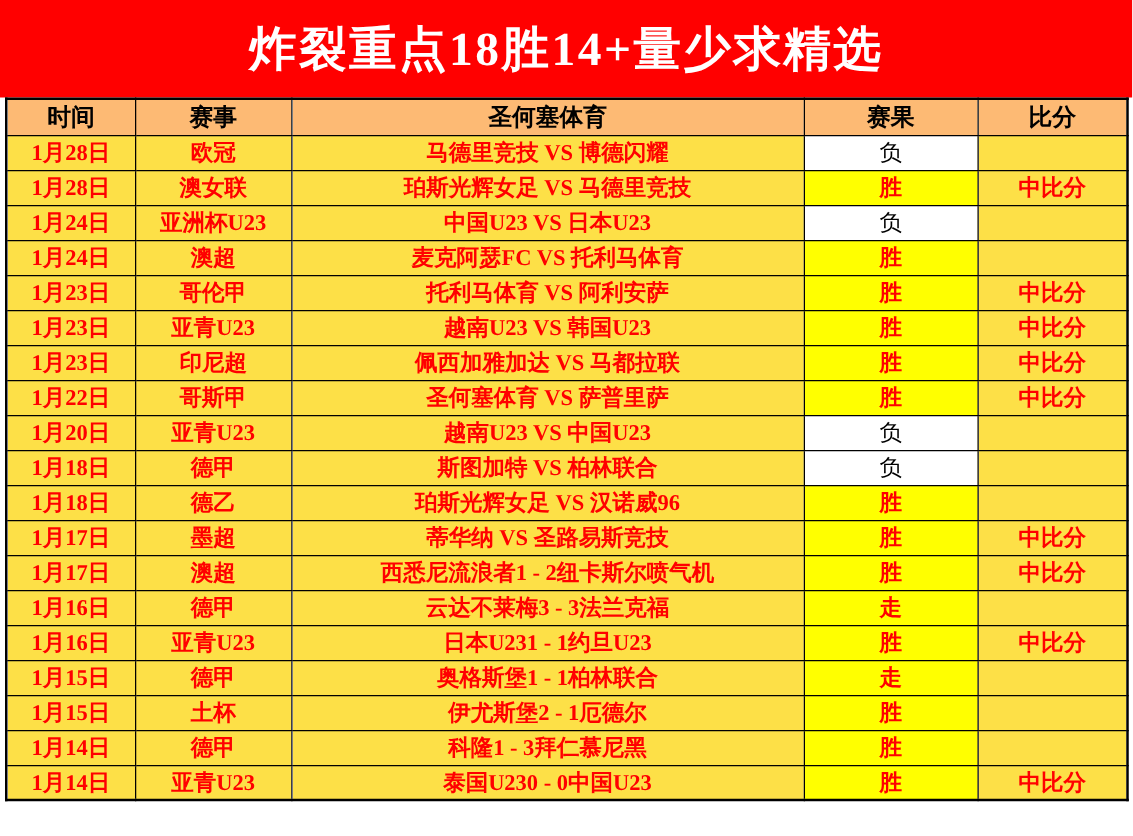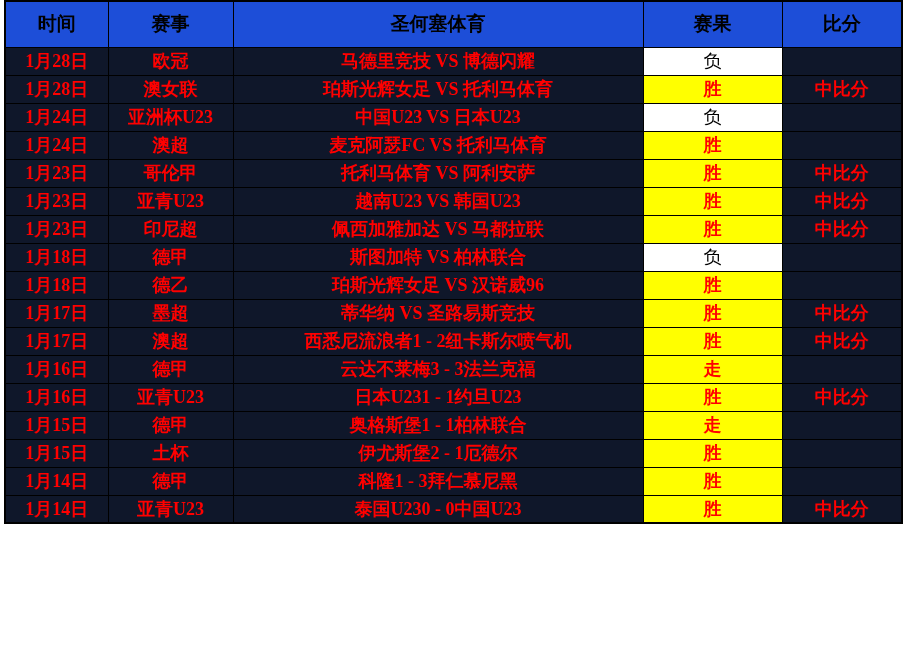--- a/index.html
+++ b/index.html
@@ -40,31 +40,31 @@
   }
   table.results th, table.results td {
     border: 1px solid #000000;
     text-align: center;
     vertical-align: middle;
     padding: 0;
     overflow: hidden;
     white-space: nowrap;
   }
   thead tr {
-    height: 46px;
-    background: #1d4ed8;
+    height: 29px;
+    background: #fdba74;
   }
   th {
     color: #000000;
     font-size: 19px;
     font-weight: bold;
   }
   tbody tr {
     height: 28px;
-    background: #0f172a;
+    background: #fde047;
     padding-left: 25px;
   }
   td {
     font-size: 18px;
     font-weight: bold;
   }
   td.c-date, td.c-league, td.c-match, td.c-score {
     color: #ff0000;
   }
   td.c-result {
@@ -76,20 +76,23 @@
     color: #ff0000;
     background: #ffff00;
     font-weight: bold;
   }
 </style>
 </head>
 <body>
 
 <div class="page">
 
+  <div class="banner">
+    <span class="title">炸裂重点18胜14+量少求精选</span>
+  </div>
 
   <table class="results">
     <colgroup>
       <col style="width:103px">
       <col style="width:125px">
       <col style="width:410px">
       <col style="width:139px">
       <col style="width:120px">
     </colgroup>
     <thead>
@@ -105,21 +108,21 @@
         <tr>
           <td class="c-date">1月28日</td>
           <td class="c-league">欧冠</td>
           <td class="c-match">马德里竞技 VS 博德闪耀</td>
           <td class="c-result">负</td>
           <td class="c-score"></td>
         </tr>
         <tr>
           <td class="c-date">1月28日</td>
           <td class="c-league">澳女联</td>
-          <td class="c-match">珀斯光辉女足 VS 托利马体育</td>
+          <td class="c-match">珀斯光辉女足 VS 马德里竞技</td>
           <td class="c-result win">胜</td>
           <td class="c-score">中比分</td>
         </tr>
         <tr>
           <td class="c-date">1月24日</td>
           <td class="c-league">亚洲杯U23</td>
           <td class="c-match">中国U23 VS 日本U23</td>
           <td class="c-result">负</td>
           <td class="c-score"></td>
         </tr>
@@ -145,20 +148,34 @@
           <td class="c-score">中比分</td>
         </tr>
         <tr>
           <td class="c-date">1月23日</td>
           <td class="c-league">印尼超</td>
           <td class="c-match">佩西加雅加达 VS 马都拉联</td>
           <td class="c-result win">胜</td>
           <td class="c-score">中比分</td>
         </tr>
         <tr>
+          <td class="c-date">1月22日</td>
+          <td class="c-league">哥斯甲</td>
+          <td class="c-match">圣何塞体育 VS 萨普里萨</td>
+          <td class="c-result win">胜</td>
+          <td class="c-score">中比分</td>
+        </tr>
+        <tr>
+          <td class="c-date">1月20日</td>
+          <td class="c-league">亚青U23</td>
+          <td class="c-match">越南U23 VS 中国U23</td>
+          <td class="c-result">负</td>
+          <td class="c-score"></td>
+        </tr>
+        <tr>
           <td class="c-date">1月18日</td>
           <td class="c-league">德甲</td>
           <td class="c-match">斯图加特 VS 柏林联合</td>
           <td class="c-result">负</td>
           <td class="c-score"></td>
         </tr>
         <tr>
           <td class="c-date">1月18日</td>
           <td class="c-league">德乙</td>
           <td class="c-match">珀斯光辉女足 VS 汉诺威96</td>

